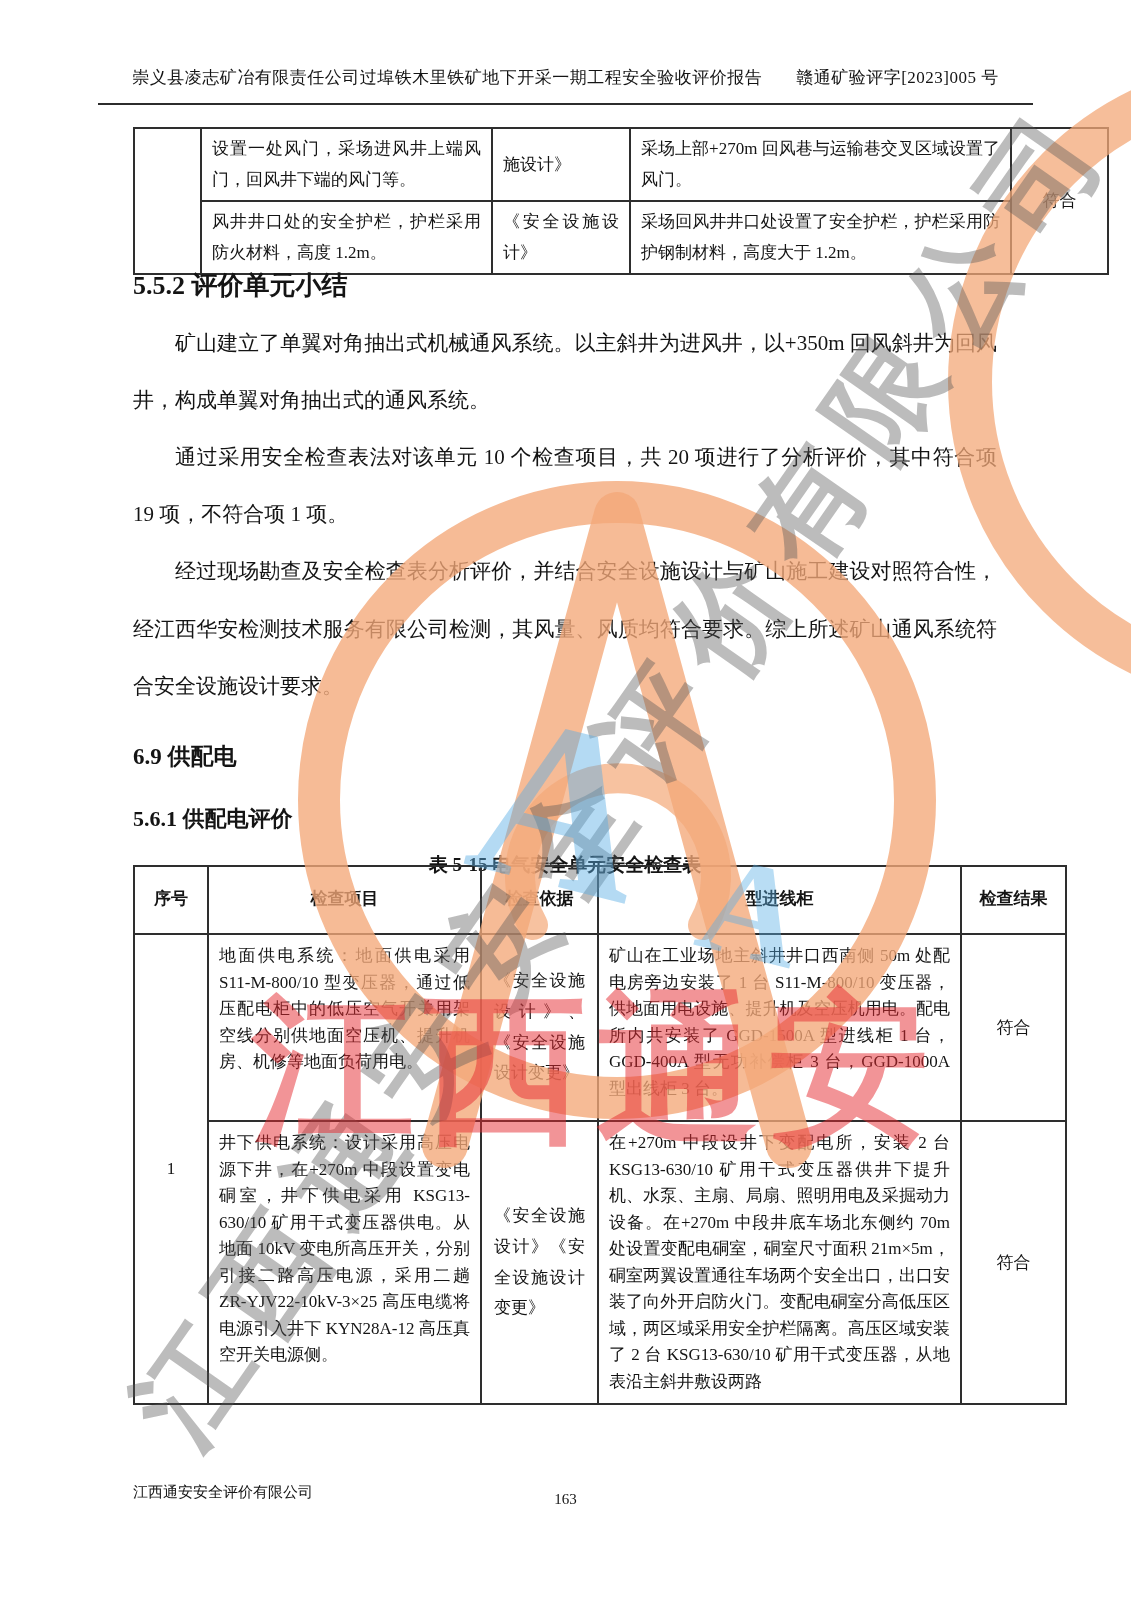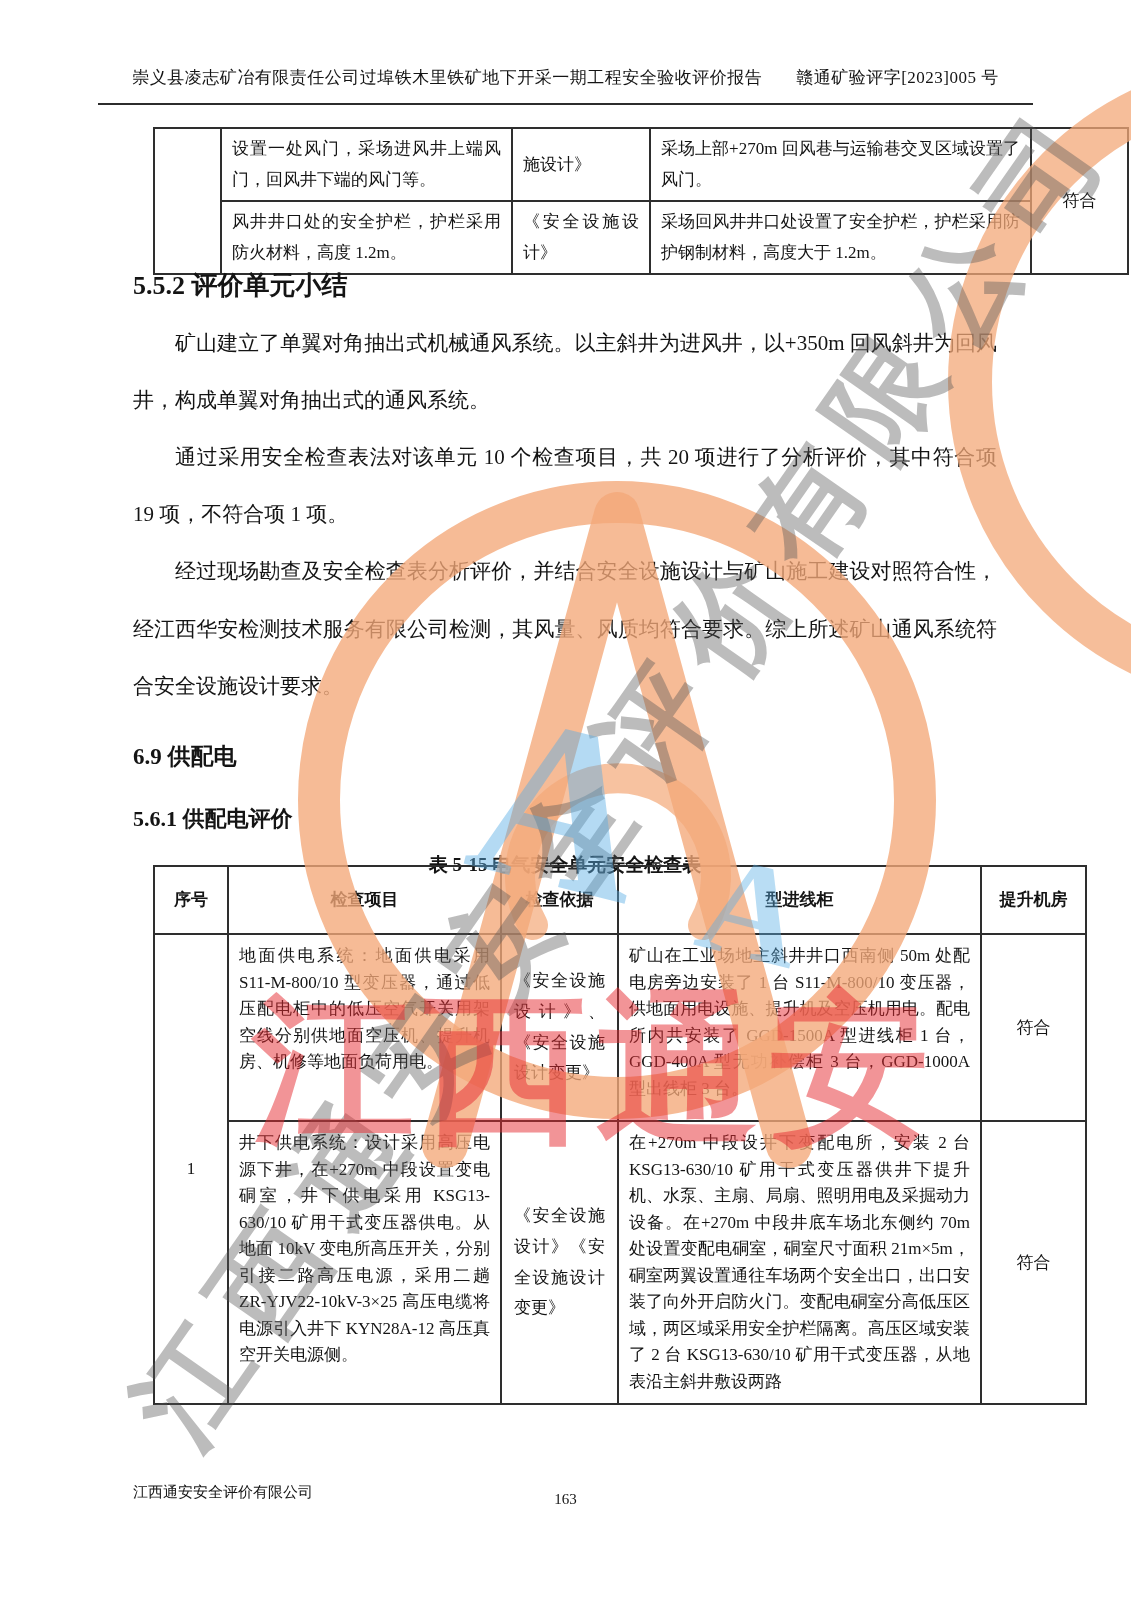--- a/index.html
+++ b/index.html
@@ -53,37 +53,37 @@
     border-radius:50%;
   }
   
   .flow{position:absolute;top:268px;left:133px;width:864px;z-index:2;}
   .h552{font-size:26px;font-weight:bold;margin:0 0 12px 0;}
   .para{font-size:21px;line-height:2.72;text-align:justify;text-indent:2em;margin:0;}
   .h56{font-size:23px;font-weight:bold;margin:26px 0 0 0;}
   .h561{font-size:22px;font-weight:bold;margin:32px 0 0 0;}
   .tbl-caption{font-size:19px;font-weight:bold;text-align:center;margin:18px 0 0 0;}
   
-  table{border-collapse:collapse;table-layout:fixed;z-index:2;margin-left:20px;}
+  table{border-collapse:collapse;table-layout:fixed;z-index:2;}
   td,th{
     border:2px solid #2e2e2e;
     font-size:17px;font-weight:normal;
     vertical-align:middle;
     overflow:hidden;
   }
   .t-top{position:absolute;top:127px;left:133px;width:864px;}
   .t-top td{line-height:1.85;padding:4px 10px;text-align:justify;}
   .t-top .c-no{width:45px;}
   .t-top .c-item{width:269px;}
   .t-top .c-basis{width:116px;text-align:justify;}
   .t-top .c-sit{width:359px;}
   .t-top .c-res{width:75px;text-align:center;}
   .t-top tr{height:62px;}
   .t-main{position:absolute;top:865px;left:133px;width:864px;}
-  .t-main th{font-weight:bold;line-height:1.55;text-align:center;}
+  .t-main th{font-weight:bold;line-height:1.55;text-align:center;font-family:Liberation Mono, monospace;}
   .t-main .hrow{height:68px;}
   .t-main .c-no{width:48px;text-align:center;padding:0 12px;}
   .t-main .c-item{width:269px;}
   .t-main .c-basis{width:113px;}
   .t-main .c-sit{width:359px;}
   .t-main .c-res{width:75px;text-align:center;padding:0 14px;}
   .t-main td{padding:8px 10px;}
   .t-main td.cell-text{line-height:1.56;text-align:justify;vertical-align:top;}
   .t-main td.cell-basis{line-height:1.8;text-align:justify;padding:8px 12px;}
   .t-main td.cell-res{text-align:center;}
@@ -143,21 +143,21 @@
     <div class="tbl-caption">表 5-15 电气安全单元安全检查表</div>
   </div>
 
   <table class="t-main">
     <tbody>
         <tr class="hrow">
       <th class="c-no">序号</th>
       <th class="c-item">检查项目</th>
       <th class="c-basis">检查依据</th>
       <th class="c-sit">型进线柜</th>
-      <th class="c-res">提升机房</th>
+      <th class="c-res">检查结果</th>
     </tr>
     <tr class="rowA">
       <td class="c-no cell-num" rowspan="2">1</td>
       <td class="c-item cell-text">地面供电系统：地面供电采用 S11-M-800/10 型变压器，通过低压配电柜中的低压空气开关用架空线分别供地面空压机、提升机房、机修等地面负荷用电。</td>
       <td class="c-basis cell-basis">《安全设施设计》、《安全设施设计变更》</td>
       <td class="c-sit cell-text">矿山在工业场地主斜井井口西南侧 50m 处配电房旁边安装了 1 台 S11-M-800/10 变压器，供地面用电设施、提升机及空压机用电。配电所内共安装了 GGD-1500A 型进线柜 1 台，GGD-400A 型无功补偿柜 3 台，GGD-1000A 型出线柜 3 台。</td>
       <td class="c-res cell-res">符合</td>
     </tr>
     <tr class="rowB">
       <td class="c-item cell-text">井下供电系统：设计采用高压电源下井，在+270m 中段设置变电硐室，井下供电采用 KSG13-630/10 矿用干式变压器供电。从地面 10kV 变电所高压开关，分别引接二路高压电源，采用二趟 ZR-YJV22-10kV-3×25 高压电缆将电源引入井下 KYN28A-12 高压真空开关电源侧。</td>

